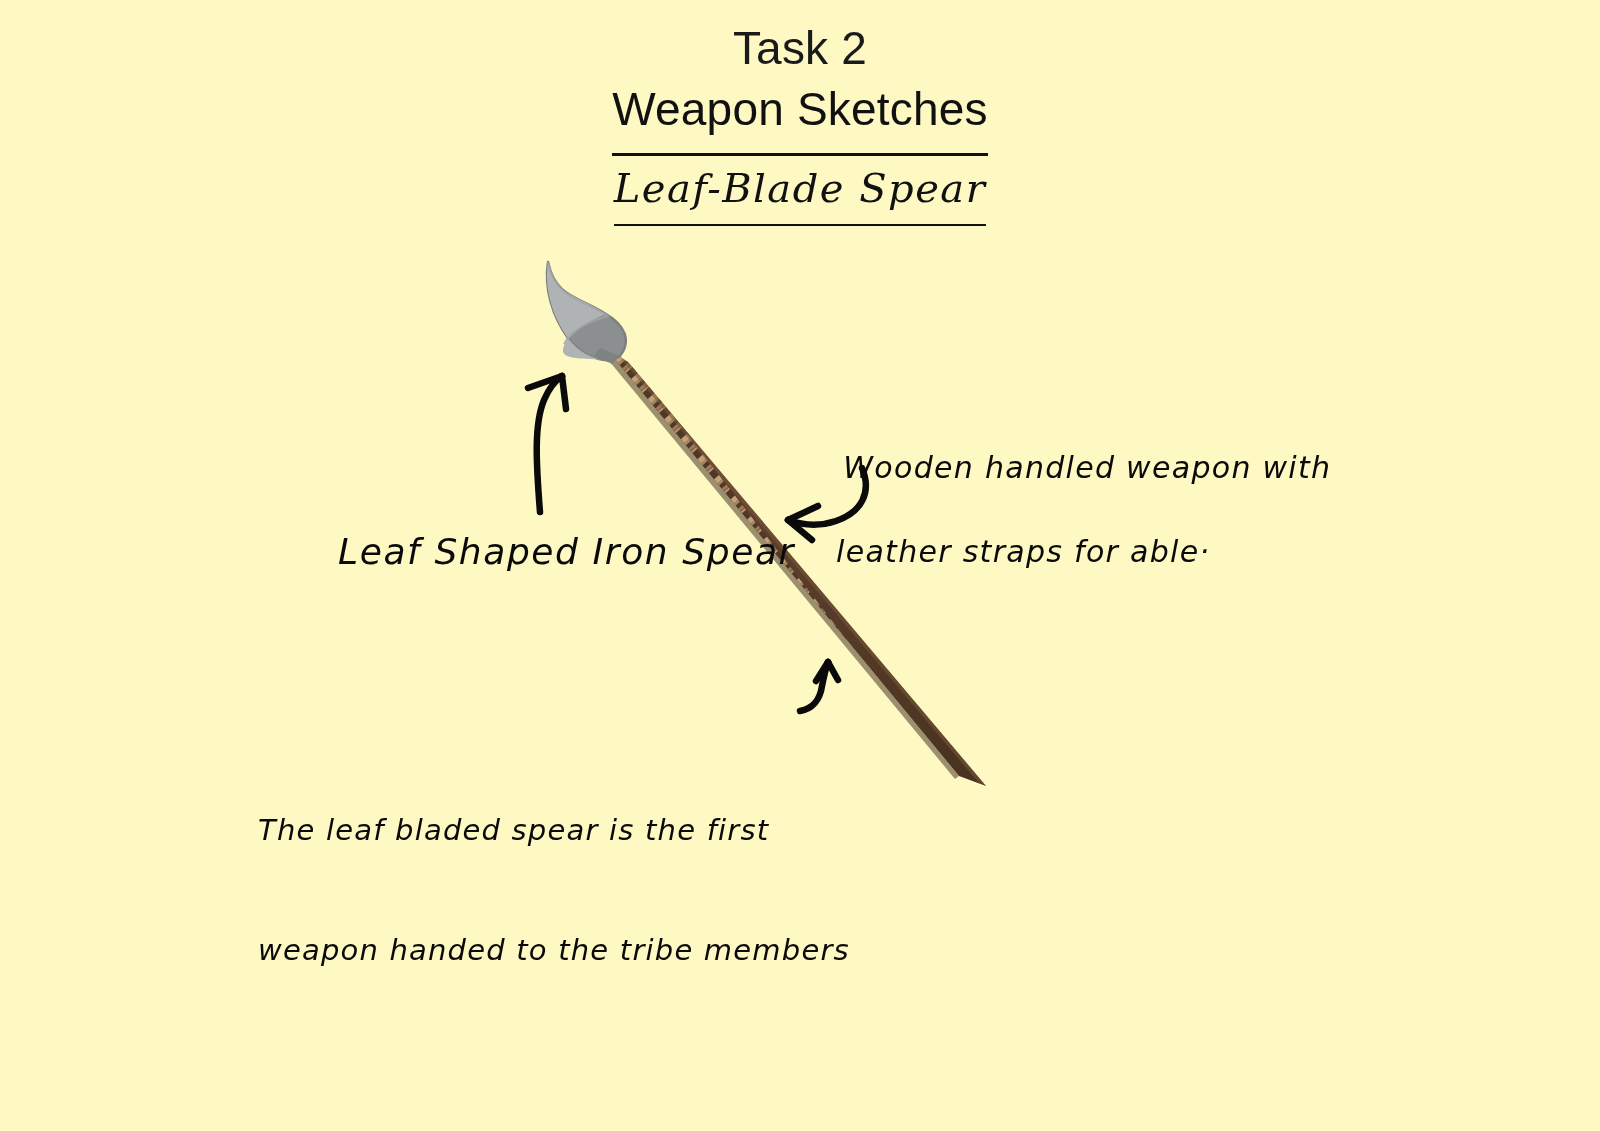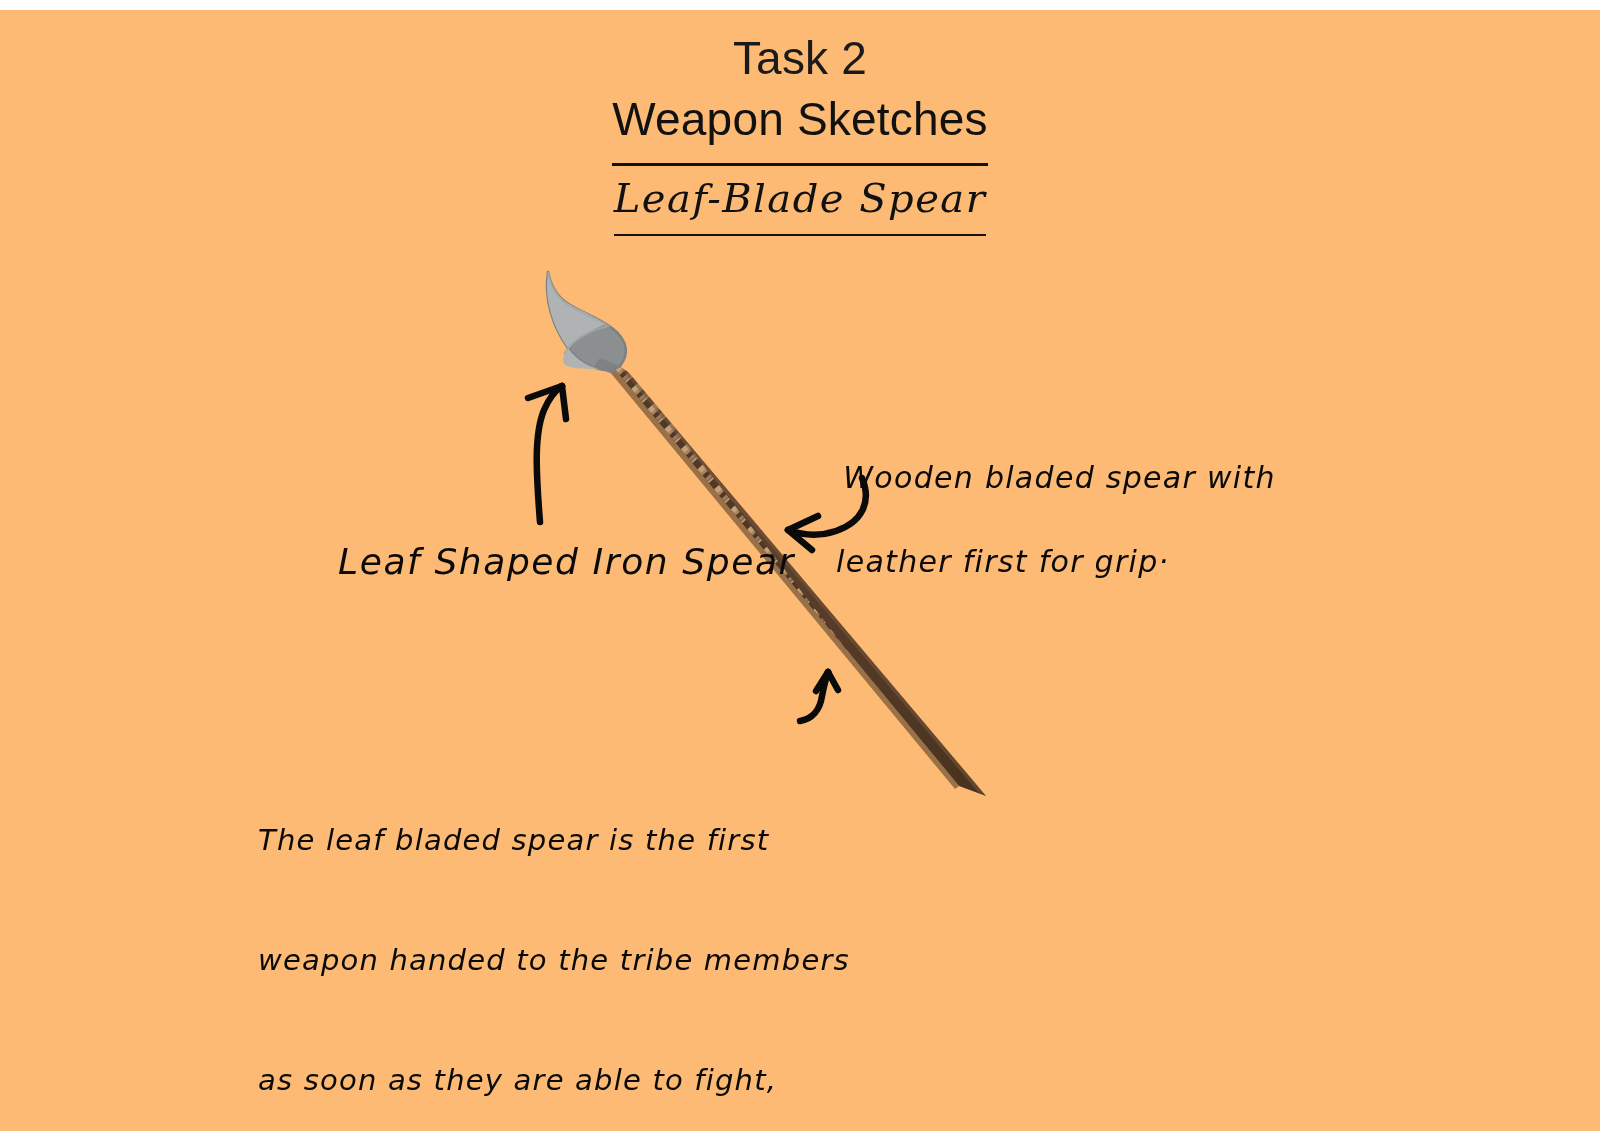--- a/index.html
+++ b/index.html
@@ -14,22 +14,21 @@
     position: relative;
     overflow: hidden;
     font-family: "Liberation Sans", sans-serif;
     color: #000000;
     -webkit-font-smoothing: antialiased;
   }
 
   #sheet {
     position: absolute;
     inset: 0;
-    background: #fdba74;
-    margin-top: 10px;
+    background: #fef9c3;
   }
 
   
   .title-block {
     position: absolute;
     left: 0;
     top: 18px;
     width: 1600px;
     text-align: center;
     pointer-events: none;
@@ -210,26 +209,25 @@
         <path d="M828,662 L 816,681"></path>
         <path d="M828,662 L 838,680"></path>
       </g>
 
     </g>
   </svg>
 
   <div class="hand note-blade">Leaf Shaped Iron Spear</div>
 
   <div class="hand note-grip">
-    <span class="l1">Wooden bladed spear with</span>
-    <span class="l2">leather first for grip·</span>
+    <span class="l1">Wooden handled weapon with</span>
+    <span class="l2">leather straps for able·</span>
   </div>
 
   <div class="hand note-body">
     <span>The leaf bladed spear is the first</span>
     <span>weapon handed to the tribe members</span>
-    <span>as soon as they are able to fight,</span>
     
     
     
   </div>
 
 </div>
 
 </body></html>

